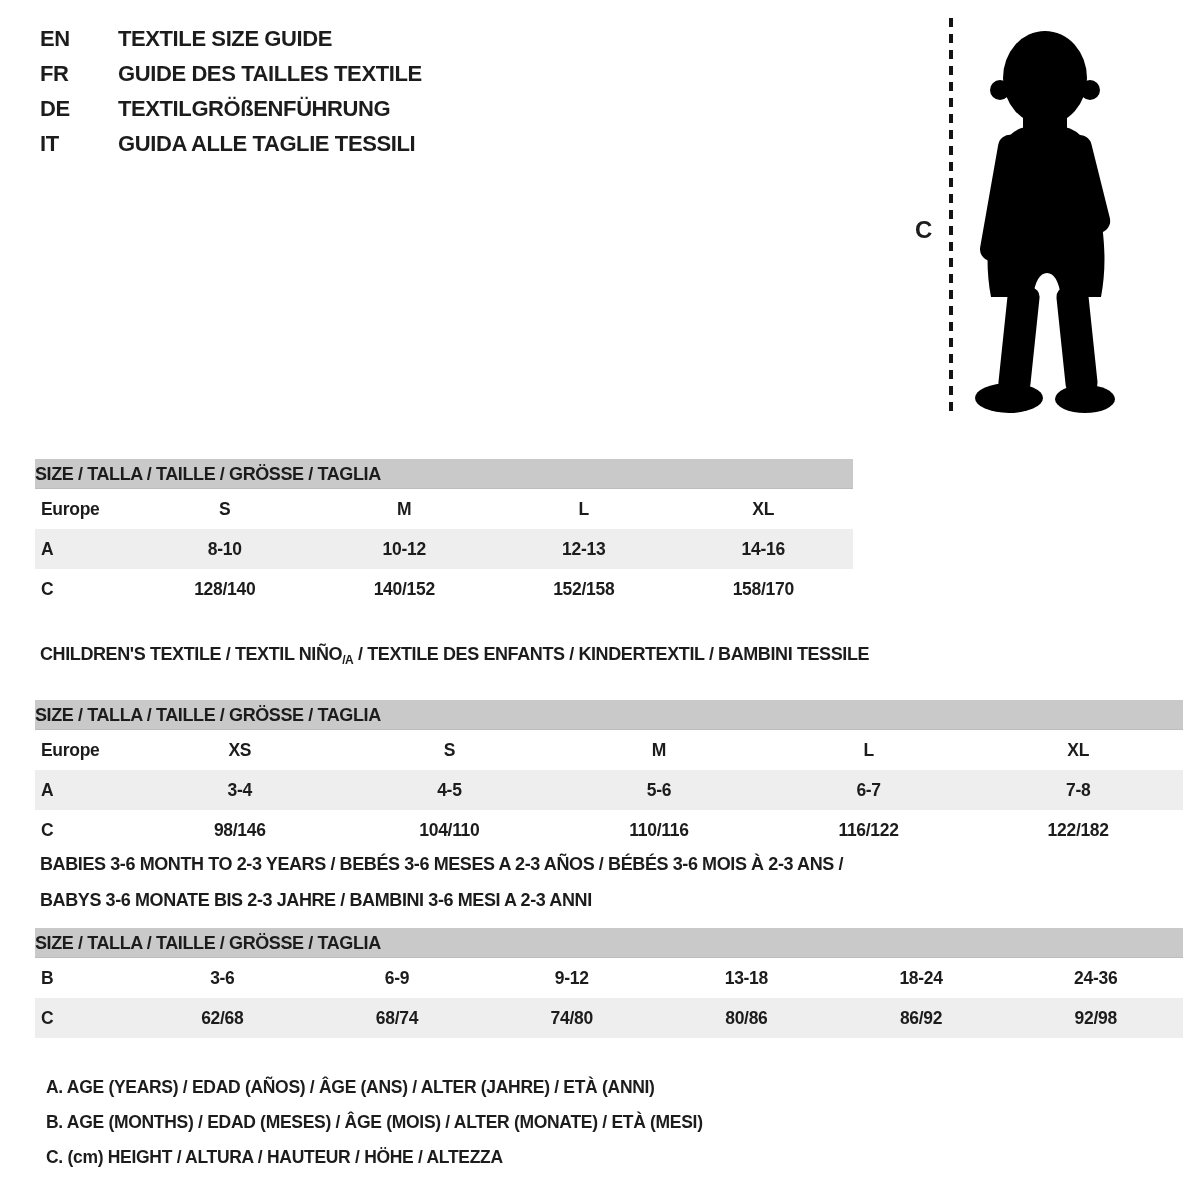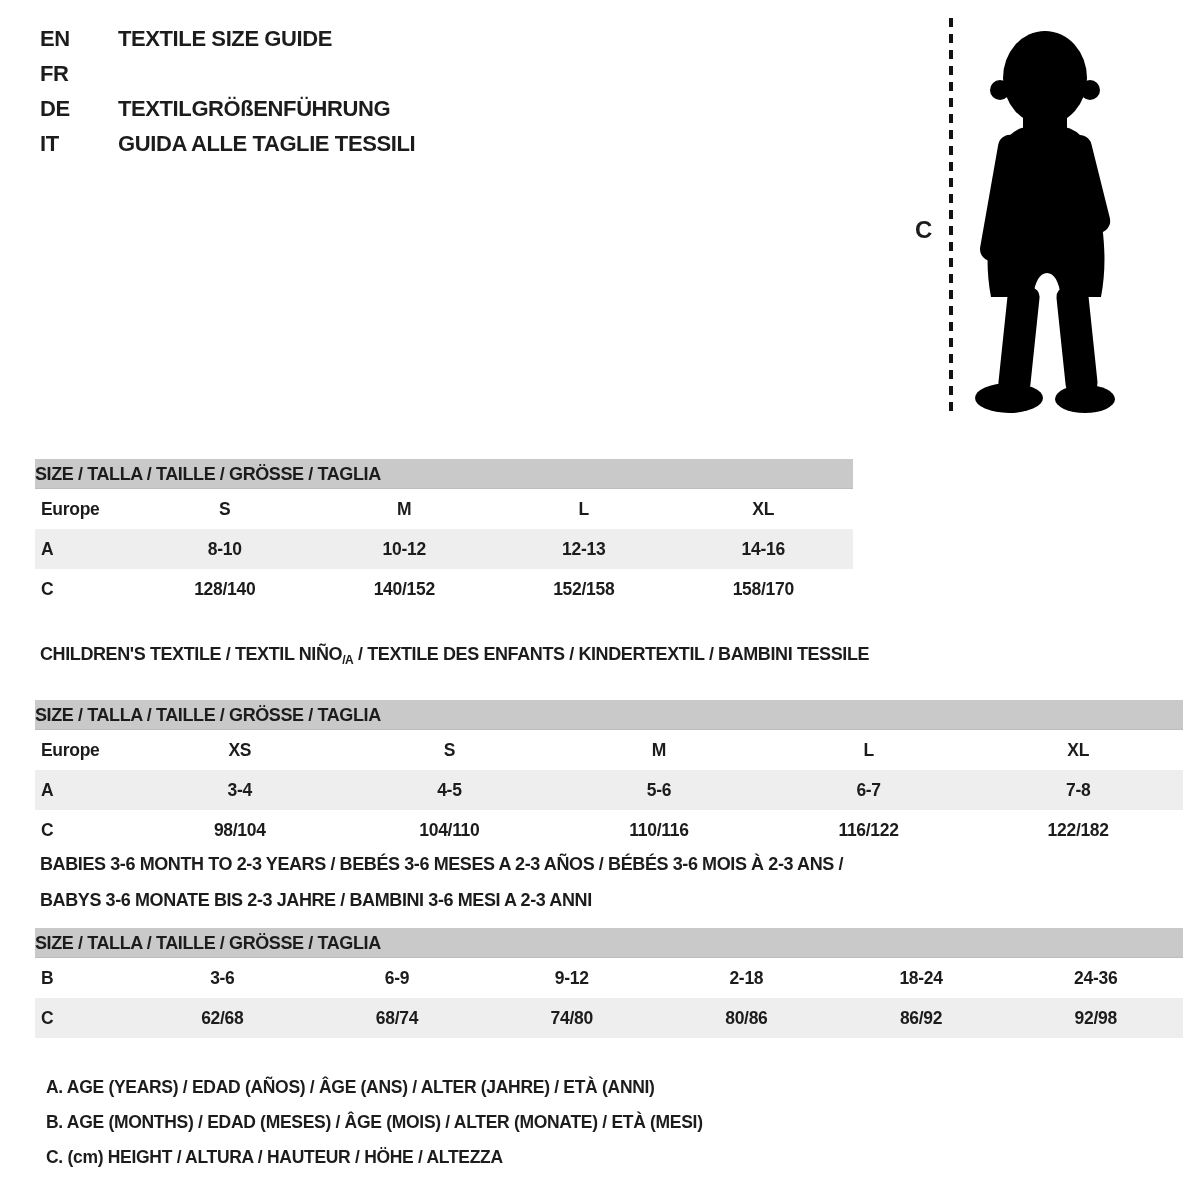--- a/index.html
+++ b/index.html
@@ -58,20 +58,21 @@
 </head>
 <body>
 
 <div class="languages">
   <div class="lang-row">
     <span class="lang-code">EN</span>
     <span class="lang-title">TEXTILE SIZE GUIDE</span>
   </div>
   <div class="lang-row">
     <span class="lang-code">FR</span>
+    <span class="lang-title">GUIDE DES TAILLES TEXTILE</span>
   </div>
   <div class="lang-row">
     <span class="lang-code">DE</span>
     <span class="lang-title">TEXTILGRÖßENFÜHRUNG</span>
   </div>
   <div class="lang-row">
     <span class="lang-code">IT</span>
     <span class="lang-title">GUIDA ALLE TAGLIE TESSILI</span>
   </div>
 </div>
@@ -136,40 +137,40 @@
   <div class="trow stripe">
     <span class="tlabel">A</span>
     <span class="tcell">3-4</span>
     <span class="tcell">4-5</span>
     <span class="tcell">5-6</span>
     <span class="tcell">6-7</span>
     <span class="tcell">7-8</span>
   </div>
   <div class="trow">
     <span class="tlabel">C</span>
-    <span class="tcell">98/104</span>
+    <span class="tcell">98/146</span>
     <span class="tcell">104/110</span>
     <span class="tcell">110/116</span>
     <span class="tcell">116/122</span>
     <span class="tcell">122/182</span>
   </div>
 </div>
 
 <div class="section sec-babies">
   <div class="sec-heading two-line">
     <div>BABIES 3-6 MONTH TO 2-3 YEARS / BEBÉS 3-6 MESES A 2-3 AÑOS / BÉBÉS 3-6 MOIS À 2-3 ANS /</div>
     <div>BABYS 3-6 MONATE BIS 2-3 JAHRE / BAMBINI 3-6 MESI A 2-3 ANNI</div>
   </div>
   <div class="size-bar">SIZE / TALLA / TAILLE / GRÖSSE / TAGLIA</div>
   <div class="trow">
     <span class="tlabel">B</span>
     <span class="tcell">3-6</span>
     <span class="tcell">6-9</span>
     <span class="tcell">9-12</span>
-    <span class="tcell">2-18</span>
+    <span class="tcell">13-18</span>
     <span class="tcell">18-24</span>
     <span class="tcell">24-36</span>
   </div>
   <div class="trow stripe">
     <span class="tlabel">C</span>
     <span class="tcell">62/68</span>
     <span class="tcell">68/74</span>
     <span class="tcell">74/80</span>
     <span class="tcell">80/86</span>
     <span class="tcell">86/92</span>

